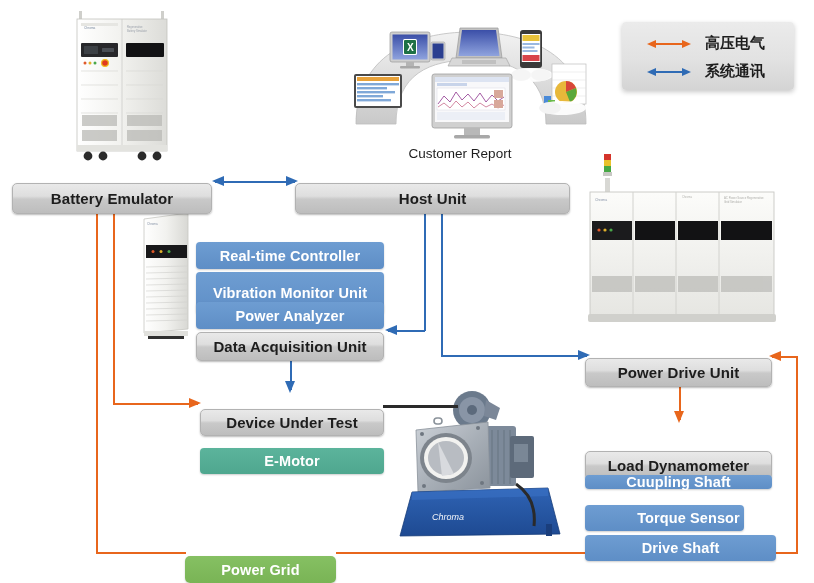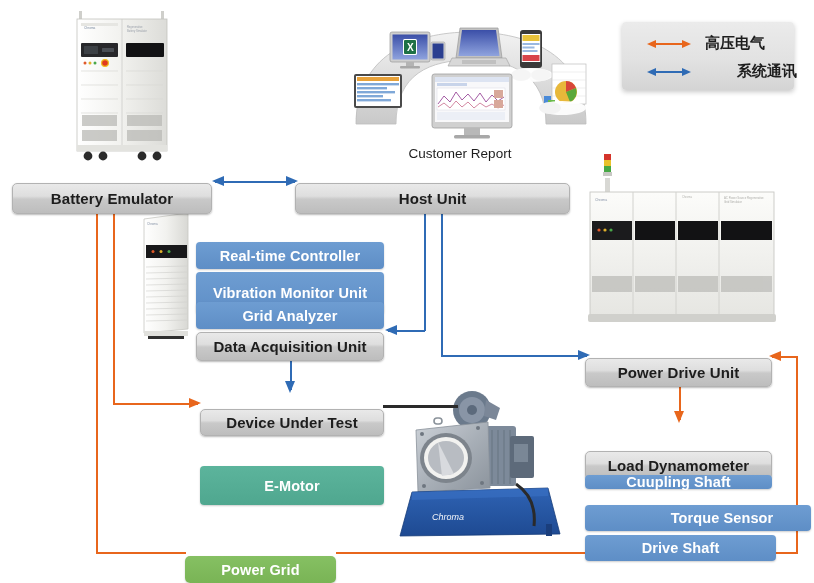--- a/index.html
+++ b/index.html
@@ -395,47 +395,47 @@
   </svg>
 
   <div class="node gray" style="left:12px;top:166px;width:200px;height:31px;">Battery Emulator</div>
 
   <div class="node gray" style="left:295px;top:166px;width:275px;height:31px;">Host Unit</div>
 
   <div class="caption" style="left:370px;top:146px;width:180px;">Customer Report</div>
 
   <div class="node blue" style="left:196px;top:225px;width:188px;height:27px;">Real-time Controller</div>
   <div class="node blue" style="left:196px;top:255px;width:188px;height:42px;">Vibration Monitor Unit</div>
-  <div class="node blue" style="left:196px;top:285px;width:188px;height:27px;">Grid Analyzer</div>
+  <div class="node blue" style="left:196px;top:285px;width:188px;height:27px;">Power Analyzer</div>
   <div class="node gray" style="left:196px;top:315px;width:188px;height:29px;">Data Acquisition Unit</div>
 
   <div class="node gray" style="left:200px;top:392px;width:184px;height:27px;">Device Under Test</div>
-  <div class="node teal" style="left:200px;top:449px;width:184px;height:39px;">E-Motor</div>
+  <div class="node teal" style="left:200px;top:431px;width:184px;height:26px;">E-Motor</div>
 
   <div class="node green" style="left:185px;top:539px;width:151px;height:27px;">Power Grid</div>
 
   <div class="node gray" style="left:585px;top:341px;width:187px;height:29px;">Power Drive Unit</div>
 
   <div class="node gray" style="left:585px;top:434px;width:187px;height:29px;">Load Dynamometer</div>
   <div class="node blue" style="left:585px;top:458px;width:187px;height:14px;">Cuupling Shaft</div>
-  <div class="node blue" style="left:585px;top:488px;width:226px;height:26px;padding-left:48px;">Torque Sensor</div>
+  <div class="node blue" style="left:585px;top:488px;width:159px;height:26px;padding-left:48px;">Torque Sensor</div>
   <div class="node blue" style="left:585px;top:518px;width:191px;height:26px;">Drive Shaft</div>
 
   <div id="legend" style="left:622px;top:22px;width:172px;height:68px;"></div>
 
   <div class="legend-row" style="left:645px;top:34px;">
     <svg width="48" height="14">
       <line x1="9" y1="7" x2="39" y2="7" stroke="#e8661c" stroke-width="2"></line>
       <polygon points="2,7 11,3 11,11" fill="#e8661c"></polygon>
       <polygon points="46,7 37,3 37,11" fill="#e8661c"></polygon>
     </svg>
     <span class="legend-label">高压电气</span>
   </div>
 
-  <div class="legend-row" style="left:645px;top:62px;gap:32px;">
+  <div class="legend-row" style="left:645px;top:62px;">
     <svg width="48" height="14">
       <line x1="9" y1="7" x2="39" y2="7" stroke="#2f6bb5" stroke-width="2"></line>
       <polygon points="2,7 11,3 11,11" fill="#2f6bb5"></polygon>
       <polygon points="46,7 37,3 37,11" fill="#2f6bb5"></polygon>
     </svg>
     <span class="legend-label">系统通讯</span>
   </div>
 
 </div>
 

